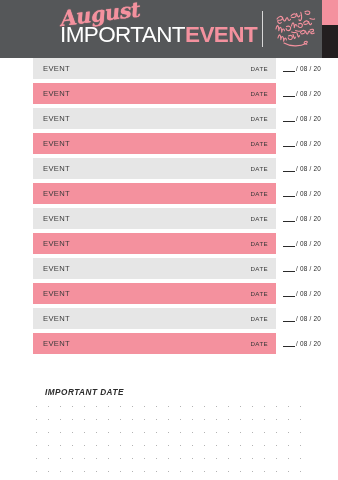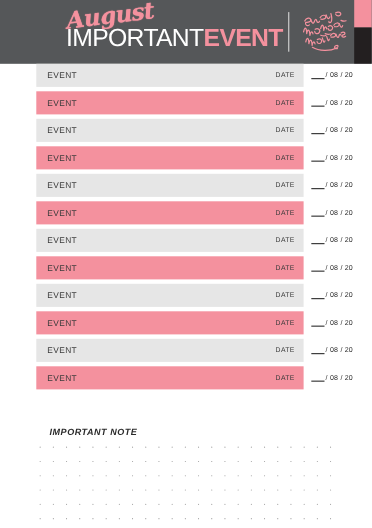--- a/index.html
+++ b/index.html
@@ -352,21 +352,21 @@
         <span class="dt-label">DATE</span>
       </div>
       <div class="date-blank">
         <span class="ul"></span>
         <span>/ 08 / 20</span>
       </div>
     </div>
   </div>
 
 <div class="note-section">
-  <div class="note-title">IMPORTANT NOTE</div>
+  <div class="note-title">IMPORTANT DATE</div>
   <div class="dot-grid">
       <span class="dot" style="left: 0px; top: 0px;"></span>
       <span class="dot" style="left: 12px; top: 0px;"></span>
       <span class="dot" style="left: 24px; top: 0px;"></span>
       <span class="dot" style="left: 36px; top: 0px;"></span>
       <span class="dot" style="left: 48px; top: 0px;"></span>
       <span class="dot" style="left: 60px; top: 0px;"></span>
       <span class="dot" style="left: 72px; top: 0px;"></span>
       <span class="dot" style="left: 84px; top: 0px;"></span>
       <span class="dot" style="left: 96px; top: 0px;"></span>

